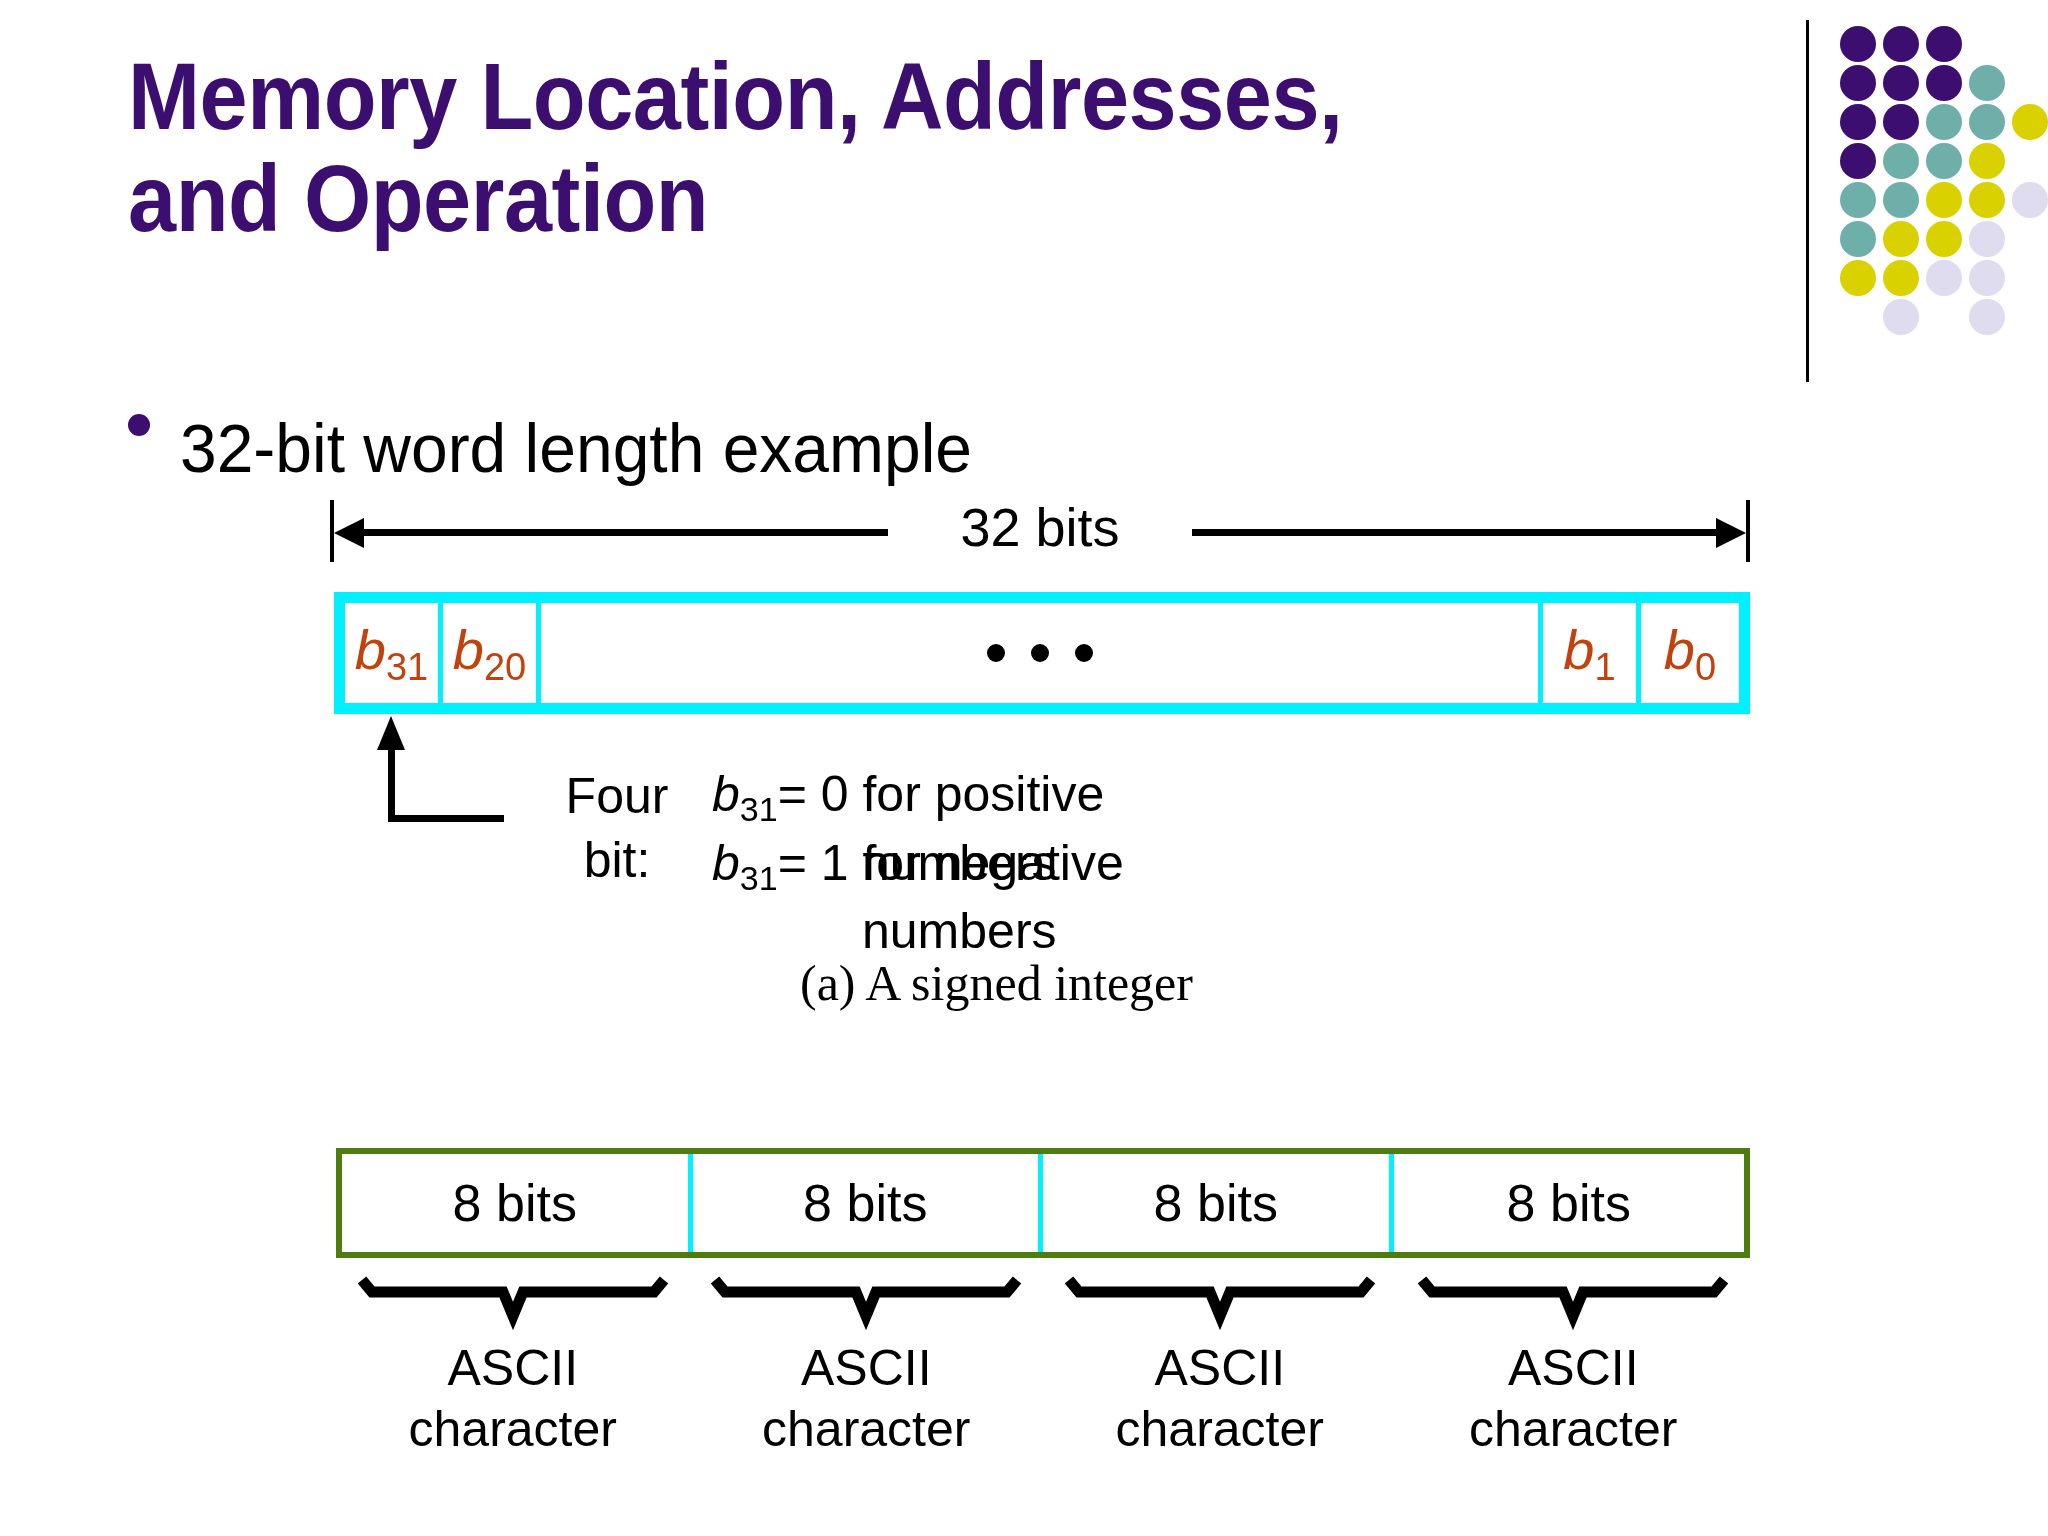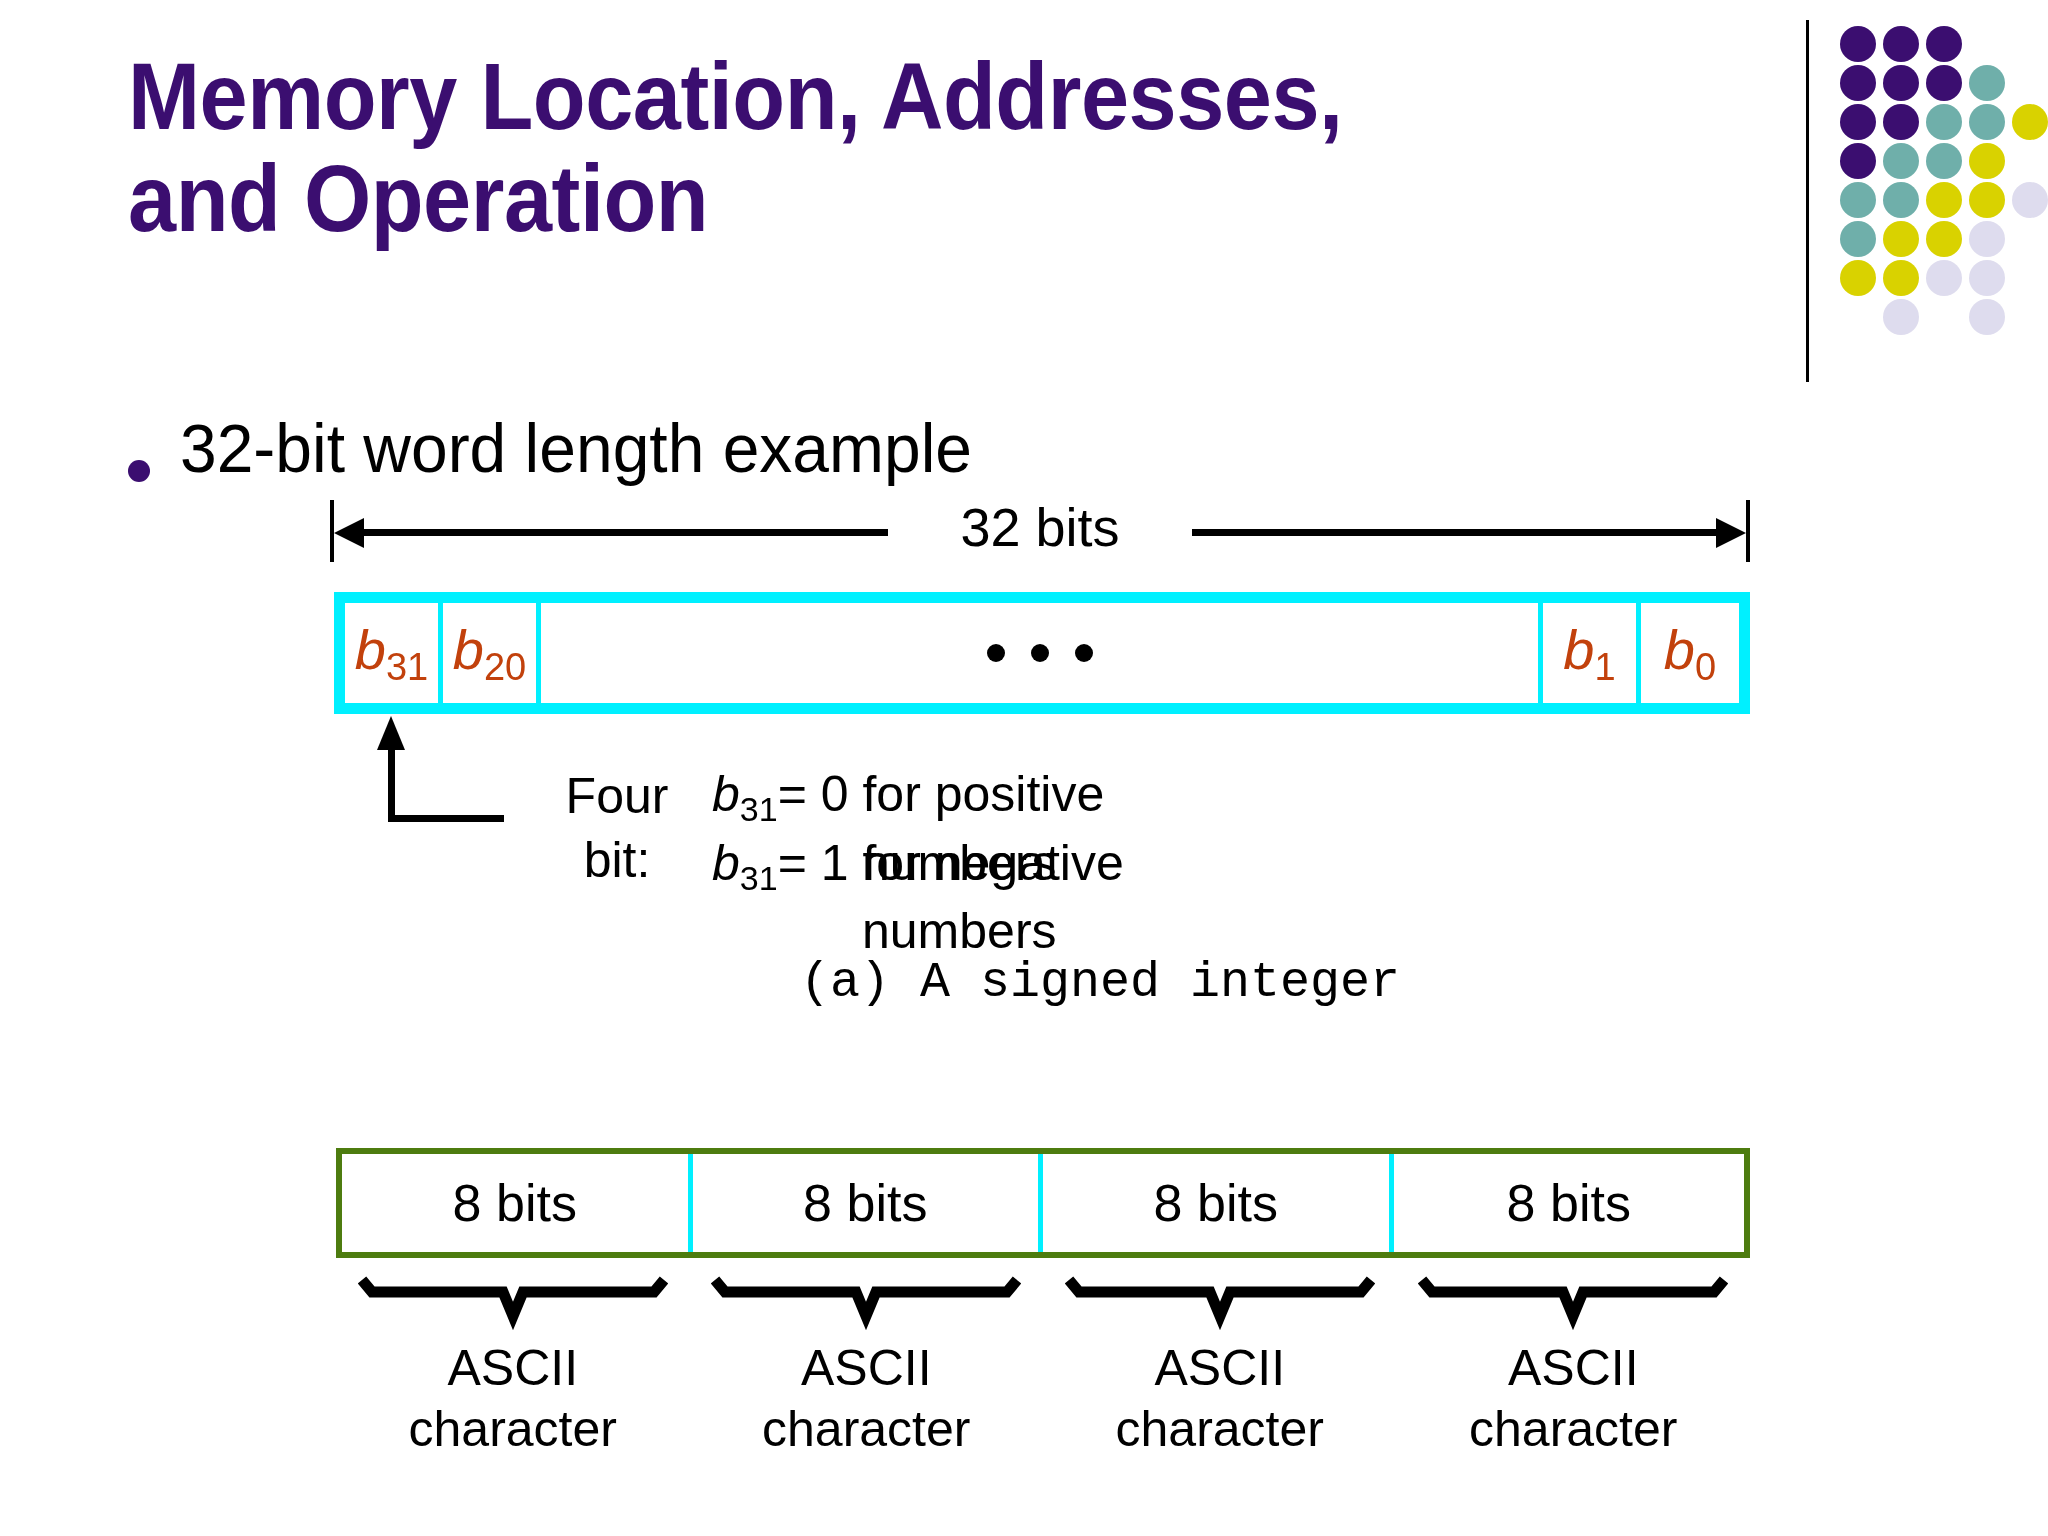--- a/index.html
+++ b/index.html
@@ -67,21 +67,21 @@
   .dot-teal      { background: #6FAFAA; }
   .dot-yellow    { background: #D9D200; }
   .dot-lavender  { background: #DEDCEE; }
 
   
   #bullet-row {
     position: absolute;
     left: 128px;
     top: 414px;
     display: flex;
-    align-items: flex-end;
+    align-items: flex-start;
   }
   #bullet-marker {
     width: 22px;
     height: 22px;
     border-radius: 50%;
     background: #3B0E70;
     margin-right: 30px;
     flex: 0 0 auto;
   }
   #bullet-text {
@@ -279,21 +279,21 @@
     font-size: 50px;
     color: #000000;
     line-height: 1.30;
     white-space: nowrap;
   }
 
   #caption-a {
     position: absolute;
     left: 800px;
     top: 954px;
-    font-family: Liberation Mono, monospace;
+    font-family: Liberation Serif, serif;
     font-size: 50px;
     color: #000000;
     white-space: nowrap;
   }
 
   
   #byte-box {
     position: absolute;
     left: 336px;
     top: 1148px;

